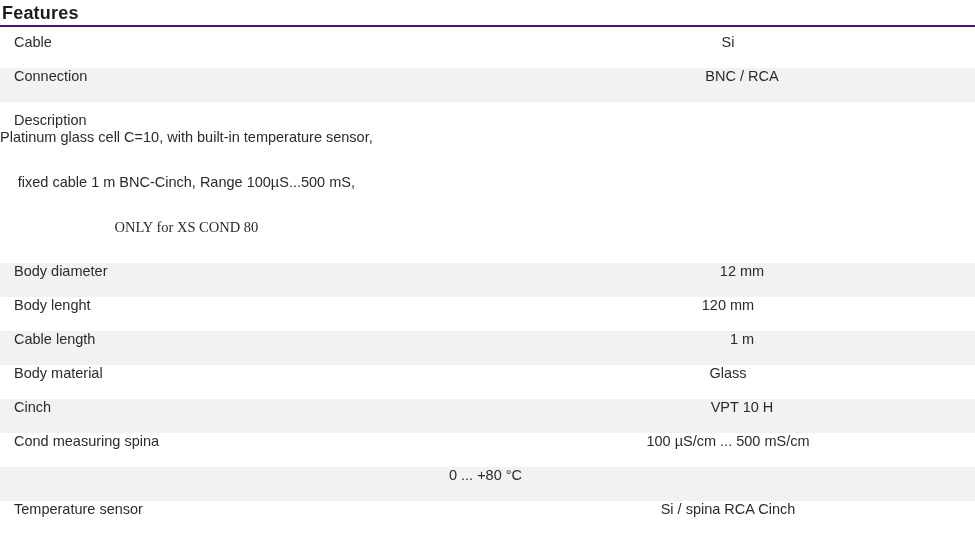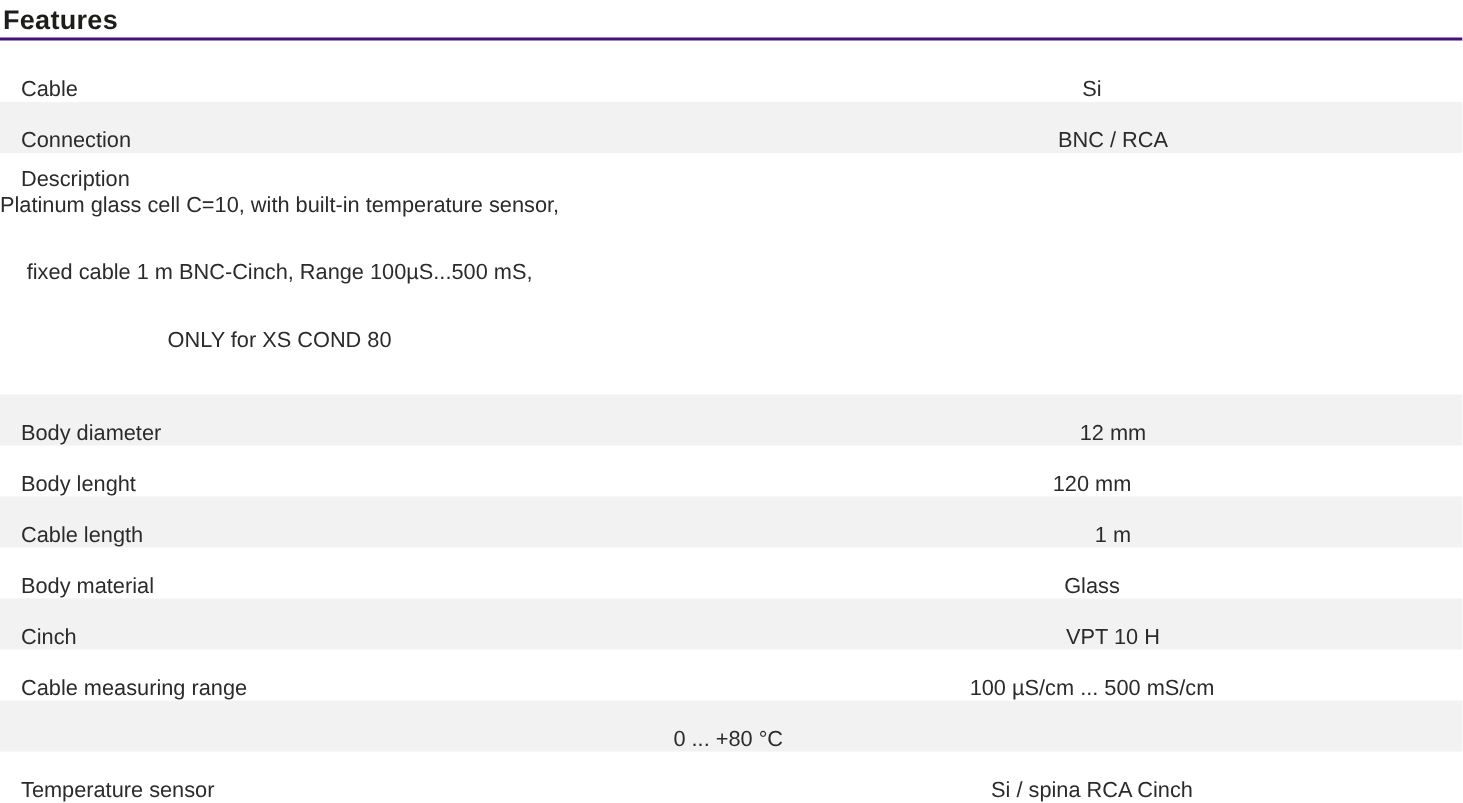--- a/index.html
+++ b/index.html
@@ -21,21 +21,21 @@
     font-weight: 700;
     color: var(--title-color, #1d1d1b);
     border-bottom: 2px solid var(--accent, #46127c);
     letter-spacing: 0.2px;
   }
   .features-table {
     margin-top: 7px;
   }
   .row {
     display: flex;
-    align-items: flex-end;
+    align-items: flex-start;
     min-height: 34px;
     font-size: 14.5px;
   }
   .row.alt {
     background: var(--row-alt-bg, #f2f2f2);
     gap: 28px;
   }
   .row-label {
     width: 485px;
     box-sizing: border-box;
@@ -55,20 +55,21 @@
   .row.desc .row-label {
     padding-top: 0;
     line-height: 17px;
   }
   .row.desc .row-value p {
     margin: 0 0 28px 0;
     line-height: 17px;
   }
   .row.desc .row-value p:last-child {
     margin-bottom: 0;
+    font-family: Liberation Serif, serif;
   }
 </style>
 </head>
 <body>
 
 <h1 class="features-title">Features</h1>
 
 <div class="features-table" id="features-table">
     <div class="row">
       <div class="row-label">Cable</div>
@@ -100,21 +101,21 @@
     </div>
     <div class="row">
       <div class="row-label">Body material</div>
       <div class="row-value">Glass</div>
     </div>
     <div class="row alt">
       <div class="row-label">Cinch</div>
       <div class="row-value">VPT 10 H</div>
     </div>
     <div class="row">
-      <div class="row-label">Cable measuring range</div>
+      <div class="row-label">Cond measuring spina</div>
       <div class="row-value">100 µS/cm ... 500 mS/cm</div>
     </div>
     <div class="row alt">
       <div class="row-value">0 ... +80 °C</div>
     </div>
     <div class="row">
       <div class="row-label">Temperature sensor</div>
       <div class="row-value">Si / spina RCA Cinch</div>
     </div>
   </div>

